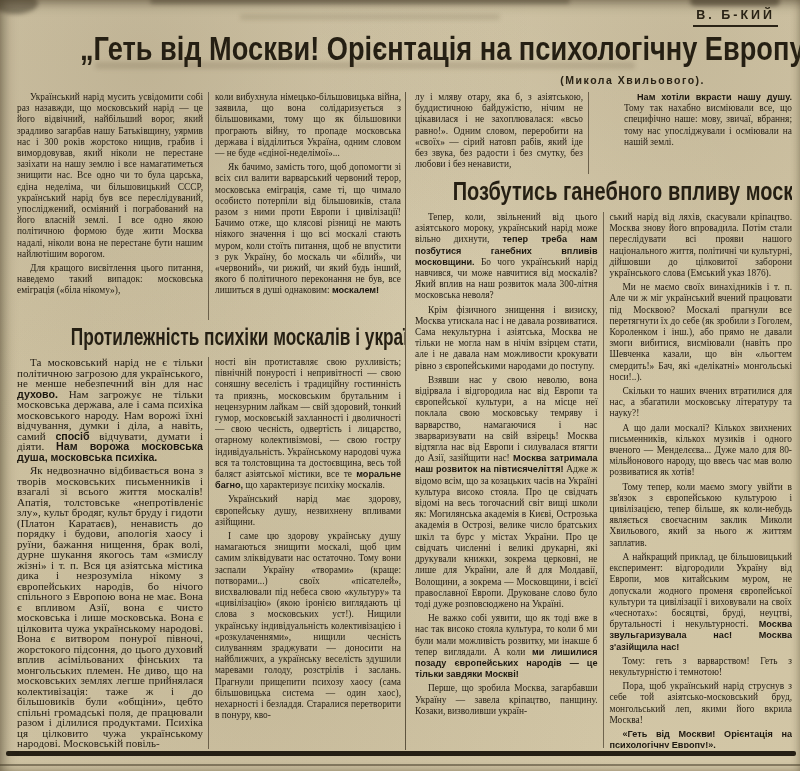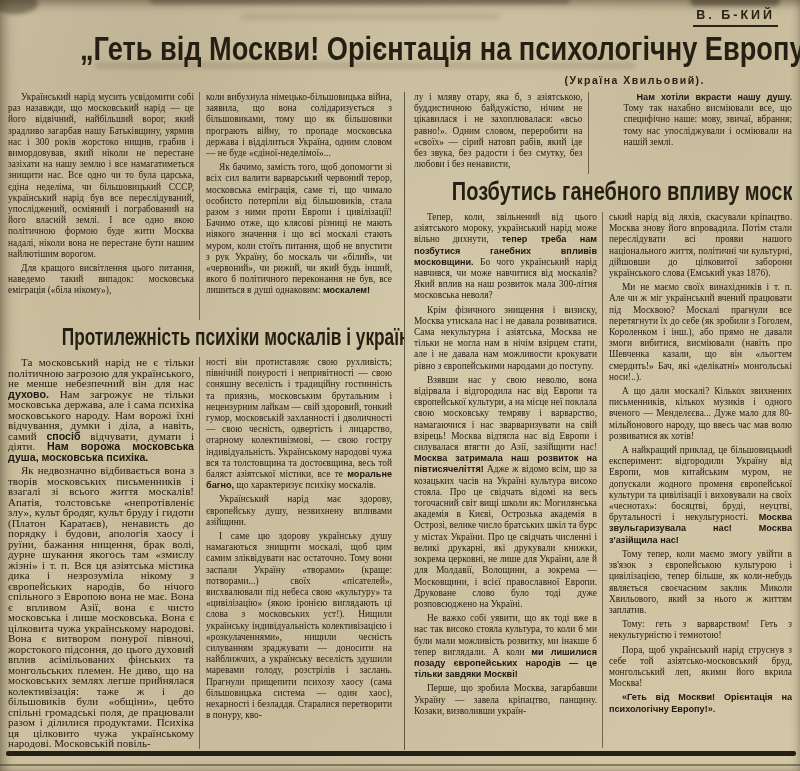--- a/index.html
+++ b/index.html
@@ -41,21 +41,21 @@
     transform:scaleX(.80);transform-origin:center;color:#251f13;
   }
   .byline{
     position:absolute;top:74px;right:95px;
     font-family:"Liberation Sans",sans-serif;font-weight:700;
     font-size:10.5px;letter-spacing:1.5px;color:#2a2316;
   }
 
   .content{position:absolute;left:8px;right:8px;top:92px;height:658px;display:flex;gap:9px;overflow:hidden;}
   .group{display:flex;flex-direction:column;overflow:hidden;}
-  .group-left{width:384px;border-right:1px solid rgba(58,48,31,.75);padding-right:12px;}
+  .group-left{width:384px;border-right:1px solid rgba(58,48,31,.75);padding-right:4px;margin-left:9px;}
   .group-right{flex:1;}
   .cols{display:flex;overflow:hidden;}
   .col{flex:1;overflow:hidden;}
   .col.first{border-right:1px solid rgba(58,48,31,.65);padding-right:5px;}
   .col.second{padding-left:6px;}
   .row-lt{height:228px;}
   .row-lb{height:392px;}
   .row-rt{height:82px;gap:29px;}
   .row-rb{height:536px;}
 
@@ -82,21 +82,21 @@
   <div class="smudge sm1"></div>
   <div class="smudge sm2"></div>
   <div class="smudge sm3"></div>
   <div class="smudge sm4"></div>
   <div class="smudge sm5"></div>
 
   <div class="author">В. Б-КИЙ</div>
 
   <h1 class="title">„Геть від Москви! Орієнтація на психологічну Европу“</h1>
 
-  <div class="byline">(Україна Хвильовий).</div>
+  <div class="byline">(Микола Хвильового).</div>
 
   <div class="content">
 
     <div class="group group-left">
       <div class="cols row-lt">
         <div class="col first">
             <p>Український нарід мусить усвідомити собі раз назавжди, що московський нарід — це його відвічний, найбільший ворог, який зрадливо загарбав нашу Батьківщину, уярмив нас і 300 років жорстоко нищив, грабив і вимордовував, який ніколи не перестане зазіхати на нашу землю і все намагатиметься знищити нас. Все одно чи то була царська, єдіна неделіма, чи більшовицький СССР, український нарід був все переслідуваний, упосліджений, осміяний і пограбований на його власній землі. І все одно якою політичною формою буде жити Москва надалі, ніколи вона не перестане бути нашим найлютішим ворогом.</p>
             <p>Для кращого висвітлення цього питання, наведемо такий випадок: московська еміграція («біла нікому»),</p>
           </div>
         <div class="col second">
@@ -132,23 +132,24 @@
         <div class="col first">
             <p>Тепер, коли, звільнений від цього азіятського мороку, український нарід може вільно дихнути, <strong>тепер треба нам позбутися ганебних впливів московщини.</strong> Бо чого український нарід навчився, чи може навчитися від москалів? Який вплив на наш розвиток мала 300-літня московська неволя?</p>
             <p>Крім фізичного знищення і визиску, Москва утискала нас і не давала розвиватися. Сама некультурна і азіятська, Москва не тільки не могла нам в нічім взірцем стати, але і не давала нам можливости крокувати рівно з європейськими народами до поступу.</p>
             <p>Взявши нас у свою неволю, вона відірвала і відгородила нас від Европи та європейської культури, а на місце неї поклала свою московську темряву і варварство, намагаючися і нас зварваризувати на свій взірець! Москва відтягла нас від Европи і силувалася втягти до Азії, зазійщити нас! <strong>Москва затримала наш розвиток на півтисячеліття!</strong> Адже ж відомо всім, що за козацьких часів на Україні культура високо стояла. Про це свідчать відомі на весь тогочасний світ вищі школи як: Могилянська академія в Києві, Острозька академія в Острозі, велике число братських шкіл та бурс у містах України. Про це свідчать численні і великі друкарні, які друкували книжки, зокрема церковні, не лише для України, але й для Молдавії, Волощини, а зокрема — Московщини, і всієї православної Европи. Друковане слово було тоді дуже розповсюджено на Україні.</p>
             <p>Не важко собі уявити, що як тоді вже в нас так високо стояла культура, то коли б ми були мали можливість розвитку, ми інакше б тепер виглядали. А коли <strong>ми лишилися позаду європейських народів — це тільки завдяки Москві!</strong></p>
             <p>Перше, що зробила Москва, загарбавши Україну — завела кріпацтво, панщину. Козаки, визволивши україн-</p>
           </div>
         <div class="col second">
             <p class="noind">ський нарід від ляхів, скасували кріпацтво. Москва знову його впровадила. Потім стали переслідувати всі прояви нашого національного життя, політичні чи культурні, дійшовши до цілковитої заборони українського слова (Емський указ 1876).</p>
             <p>Ми не маємо своїх винахідників і т. п. Але чи ж міг український вчений працювати під Москвою? Москалі прагнули все перетягнути їх до себе (як зробили з Гоголем, Короленком і інш.), або прямо не давали змоги вибитися, висміювали (навіть про Шевченка казали, що він «льогтем смердить!» Бач, які «делікатні» монгольські носи!..).</p>
+            <p>Скільки то наших вчених втратилися для нас, а збагатили московську літературу та науку?!</p>
             <p>А що дали москалі? Кількох звихнених письменників, кількох музиків і одного вченого — Менделєєва... Дуже мало для 80-мільйонового народу, що ввесь час мав волю розвиватися як хотів!</p>
+            <p>Тому тепер, коли маємо змогу увійти в зв'язок з європейською культурою і цивілізацією, тепер більше, як коли-небудь являється своєчасним заклик Миколи Хвильового, який за нього ж життям заплатив.</p>
             <p>А найкращий приклад, це більшовицький експеримент: відгородили Україну від Европи, мов китайським муром, не допускали жодного променя європейської культури та цивілізації і виховували на своїх «чеснотах»: босяцтві, бруді, неуцтві, брутальності і некультурності. <strong>Москва звульгаризувала нас! Москва з'азійщила нас!</strong></p>
-            <p>Тому тепер, коли маємо змогу увійти в зв'язок з європейською культурою і цивілізацією, тепер більше, як коли-небудь являється своєчасним заклик Миколи Хвильового, який за нього ж життям заплатив.</p>
             <p>Тому: геть з варварством! Геть з некультурністю і темнотою!</p>
             <p>Пора, щоб український нарід струснув з себе той азіятсько-московський бруд, монгольський леп, якими його вкрила Москва!</p>
             <p><strong>«Геть від Москви! Орієнтація на психологічну Европу!».</strong></p>
           </div>
       </div>
     </div>
 
   </div>
 
   <div class="rule-thick"></div>

